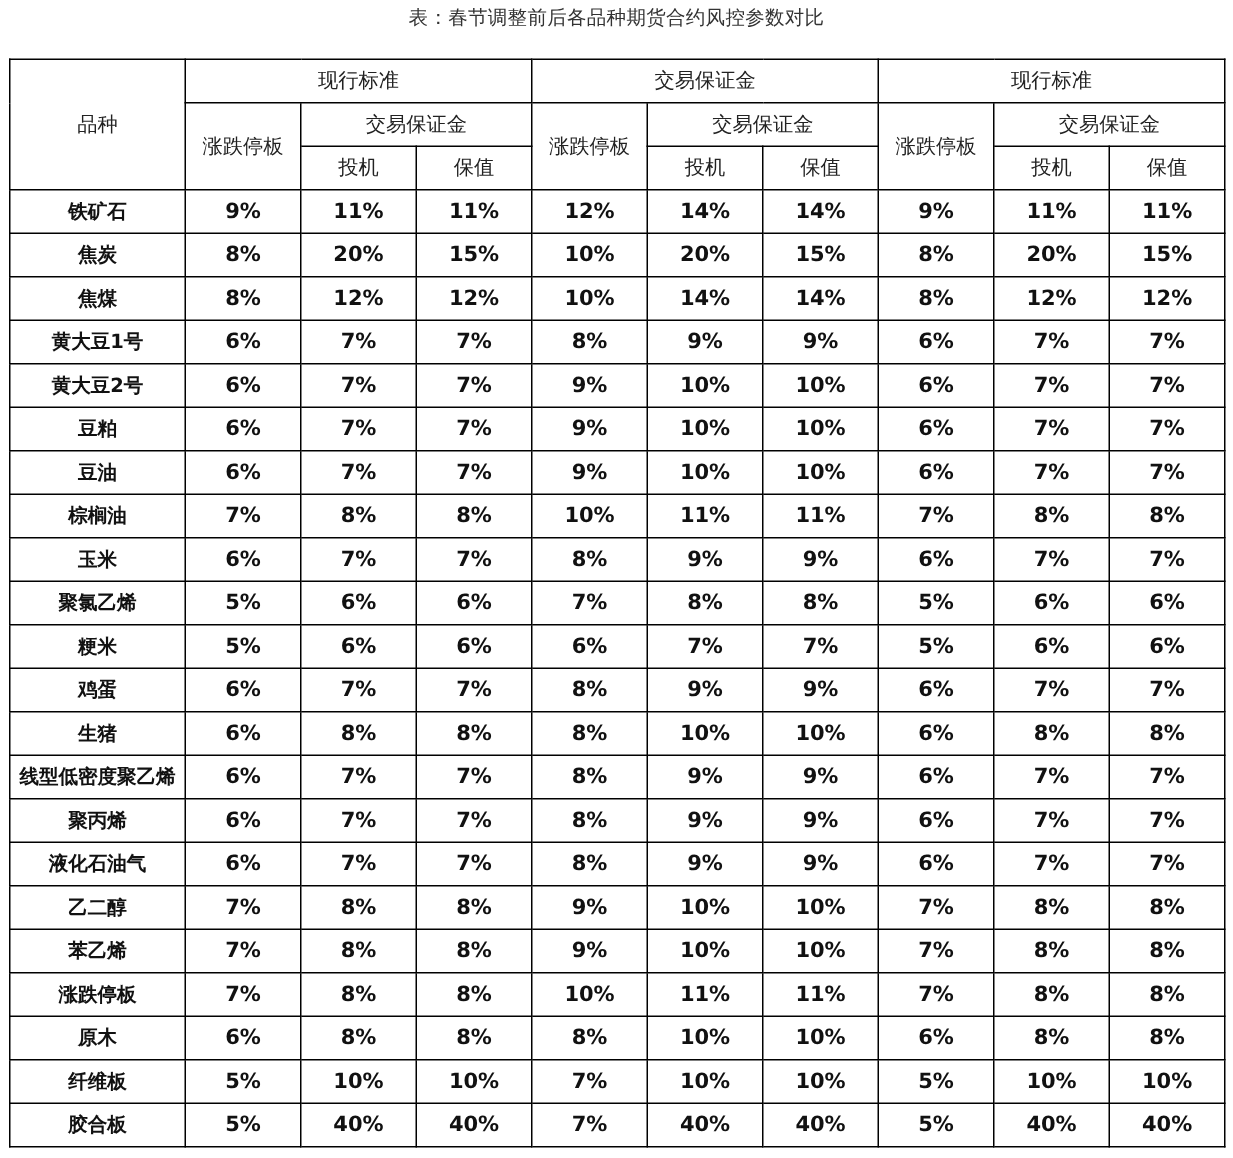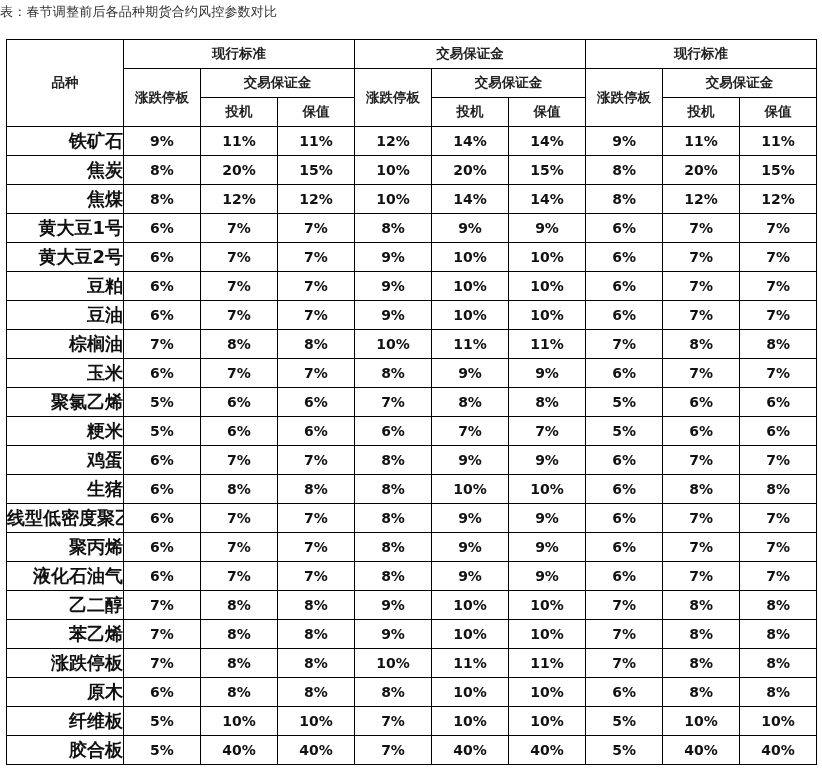--- a/index.html
+++ b/index.html
@@ -1,26 +1,26 @@
 <!DOCTYPE html>
 <html><head>
 <meta charset="utf-8">
 <style>
   html, body { margin: 0; padding: 0; background: #ffffff; }
   body { width: 822px; height: 772px; position: relative; overflow: hidden;
          font-family: "DejaVu Sans", "Liberation Sans", sans-serif; color: #111; }
-  .caption { position: absolute; left: 0; top: 3px; width: 822px; text-align: left;
+  .caption { position: absolute; left: 0; top: 3px; width: 822px; text-align: center;
              font-size: 13px; color: #333; letter-spacing: 0.2px; }
   table.risk { position: absolute; left: 6px; top: 39px; border-collapse: collapse;
                table-layout: fixed; width: 810px; }
   table.risk td, table.risk th { border: 1px solid #000; text-align: center; vertical-align: middle;
                padding: 0; overflow: hidden; white-space: nowrap; }
-  table.risk th { font-weight: bold; font-size: 13.5px; color: #222; height: 28px; }
+  table.risk th { font-weight: normal; font-size: 13.5px; color: #222; height: 28px; }
   table.risk td { font-weight: bold; font-size: 14px; height: 28px; color: #111; }
-  table.risk td.name { font-size: 18px; letter-spacing: 0px; text-align: right; }
+  table.risk td.name { font-size: 13px; letter-spacing: 0px; }
   col.c0 { width: 117px; }
   col.c1 { width: 77px; }
 </style>
 </head>
 <body>
 
 <div class="caption">表：春节调整前后各品种期货合约风控参数对比</div>
 
 <table class="risk">
   <colgroup>

